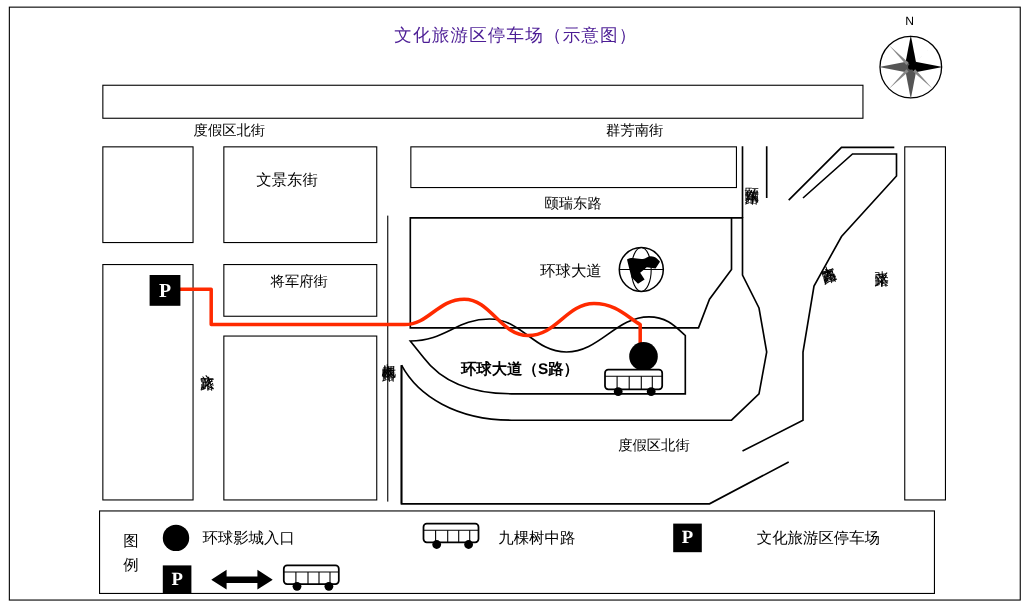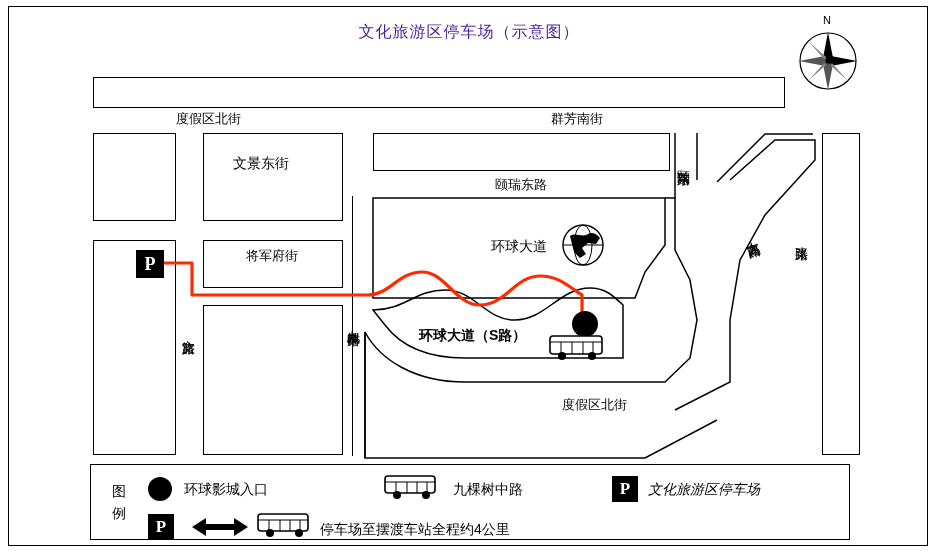--- a/index.html
+++ b/index.html
@@ -237,34 +237,33 @@
     <line x1="13" y1="8" x2="13" y2="19" stroke="#000" stroke-width="1"></line>
     <line x1="24" y1="8" x2="24" y2="19" stroke="#000" stroke-width="1"></line>
     <line x1="34" y1="8" x2="34" y2="19" stroke="#000" stroke-width="1"></line>
     <line x1="44" y1="8" x2="44" y2="19" stroke="#000" stroke-width="1"></line>
     <circle cx="14" cy="21" r="4" fill="#000"></circle>
     <circle cx="43" cy="21" r="4" fill="#000"></circle>
   </svg>
   <div class="legend-item-label" style="left:453px; top:481px;">九棵树中路</div>
 
   <div class="psign" style="left:612px; top:476px; width:26px; height:26px; line-height:26px; font-size:17px;">P</div>
-  <div class="legend-item-label" style="left:648px; top:481px;font-style:italic;">文化旅游区停车场</div>
+  <div class="legend-item-label" style="left:688px; top:481px;">文化旅游区停车场</div>
 
   <div class="psign" style="left:148px; top:514px; width:26px; height:26px; line-height:26px; font-size:17px;">P</div>
 
   <svg style="position:absolute; left:192px; top:515px;" width="56" height="24">
     <polygon points="0,12 14,3 14,9 42,9 42,3 56,12 42,21 42,15 14,15 14,21" fill="#000"></polygon>
   </svg>
 
   <svg style="position:absolute; left:256px; top:512px;" width="58" height="28">
     <rect x="2" y="2" width="50" height="17" rx="3" fill="#fff" stroke="#000" stroke-width="1.6"></rect>
     <line x1="2" y1="8" x2="52" y2="8" stroke="#000" stroke-width="1"></line>
     <line x1="13" y1="8" x2="13" y2="19" stroke="#000" stroke-width="1"></line>
     <line x1="24" y1="8" x2="24" y2="19" stroke="#000" stroke-width="1"></line>
     <line x1="34" y1="8" x2="34" y2="19" stroke="#000" stroke-width="1"></line>
     <line x1="44" y1="8" x2="44" y2="19" stroke="#000" stroke-width="1"></line>
     <circle cx="14" cy="21" r="4" fill="#000"></circle>
     <circle cx="43" cy="21" r="4" fill="#000"></circle>
   </svg>
 
-  <div class="legend-item-label" style="left:320px; top:521px;">停车场至摆渡车站全程约4公里</div>
 
 </div>
 
 </body></html>

